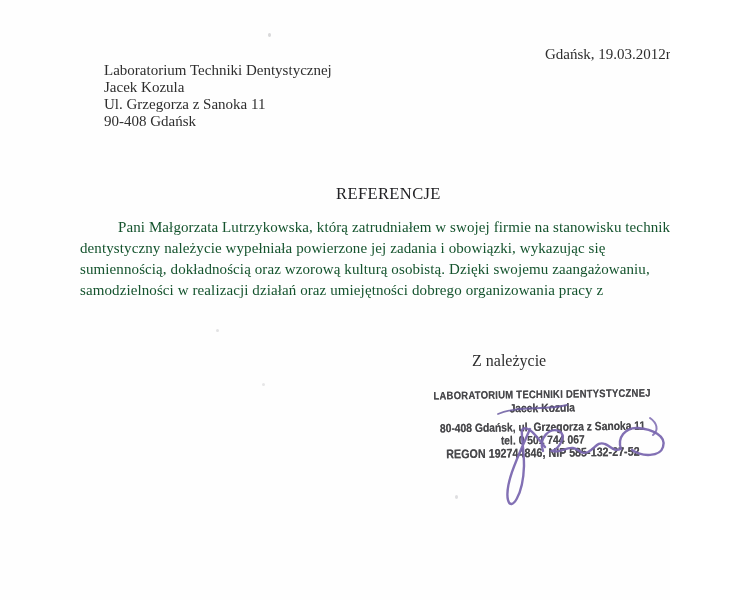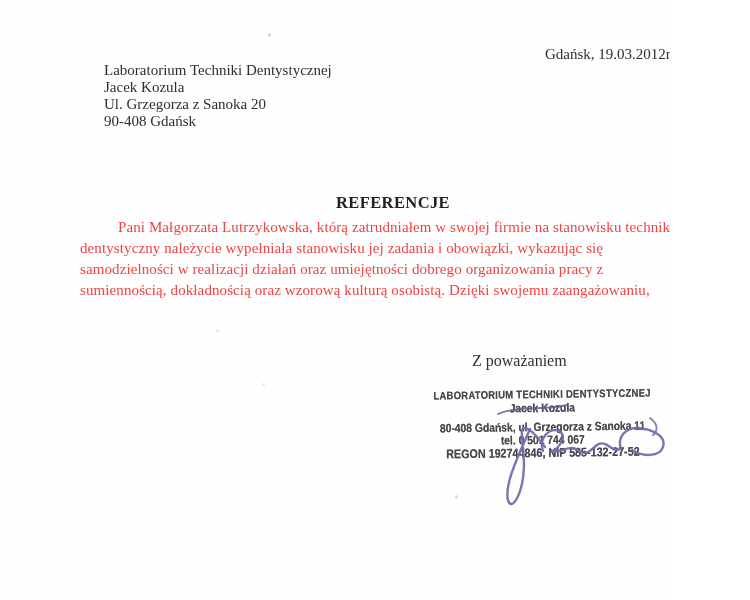--- a/index.html
+++ b/index.html
@@ -30,35 +30,34 @@
     top: 62px;
     font-size: 15px;
     line-height: 17px;
     color: #2e2e2e;
   }
   .letter-title {
     position: absolute;
     left: 336px;
     top: 184px;
     font-size: 16.5px;
-    font-weight: bold;
+    font-weight: normal;
     letter-spacing: 0.4px;
     color: #222225;
     white-space: nowrap;
-    margin-top: 9px;
   }
   .body-block {
     position: absolute;
     left: 80px;
     top: 217px;
     width: 600px;
     font-size: 15px;
     line-height: 21px;
     letter-spacing: 0.1px;
-    color: #ef4444;
+    color: #14532d;
   }
   .body-line { white-space: nowrap; }
   .body-line.indent { padding-left: 38px; }
   .closing-line {
     position: absolute;
     left: 472px;
     top: 352px;
     font-size: 16px;
     color: #2e2e2e;
     white-space: nowrap;
@@ -101,34 +100,34 @@
 </head>
 <body>
 
 <div class="scan-page">
 
   <div class="date-line">Gdańsk, 19.03.2012r</div>
 
   <div class="sender-block">
     <div class="sender-line">Laboratorium Techniki Dentystycznej</div>
     <div class="sender-line">Jacek Kozula</div>
-    <div class="sender-line">Ul. Grzegorza z Sanoka 20</div>
+    <div class="sender-line">Ul. Grzegorza z Sanoka 11</div>
     <div class="sender-line">90-408 Gdańsk</div>
   </div>
 
   <div class="letter-title">REFERENCJE</div>
 
   <div class="body-block">
     <div class="body-line indent">Pani Małgorzata Lutrzykowska, którą zatrudniałem w swojej firmie na stanowisku technik</div>
-    <div class="body-line">dentystyczny należycie wypełniała stanowisku jej zadania i obowiązki, wykazując się</div>
+    <div class="body-line">dentystyczny należycie wypełniała powierzone jej zadania i obowiązki, wykazując się</div>
+    <div class="body-line">sumiennością, dokładnością oraz wzorową kulturą osobistą. Dzięki swojemu zaangażowaniu,</div>
     <div class="body-line">samodzielności w realizacji działań oraz umiejętności dobrego organizowania pracy z</div>
-    <div class="body-line">sumiennością, dokładnością oraz wzorową kulturą osobistą. Dzięki swojemu zaangażowaniu,</div>
   </div>
 
-  <div class="closing-line">Z poważaniem</div>
+  <div class="closing-line">Z należycie</div>
 
   <div class="stamp-block">
     <div class="stamp-line stamp-line-1">LABORATORIUM TECHNIKI DENTYSTYCZNEJ</div>
     <div class="stamp-line stamp-line-2">Jacek Kozula</div>
     <div class="stamp-line stamp-line-3">80-408 Gdańsk, ul. Grzegorza z Sanoka 11</div>
     <div class="stamp-line stamp-line-4">tel. 0 501 744 067</div>
     <div class="stamp-line stamp-line-5">REGON 192744846, NIP 585-132-27-52</div>
   </div>
 
   <svg class="signature-svg" width="750" height="600" viewBox="0 0 750 600" fill="none" xmlns="http://www.w3.org/2000/svg">

